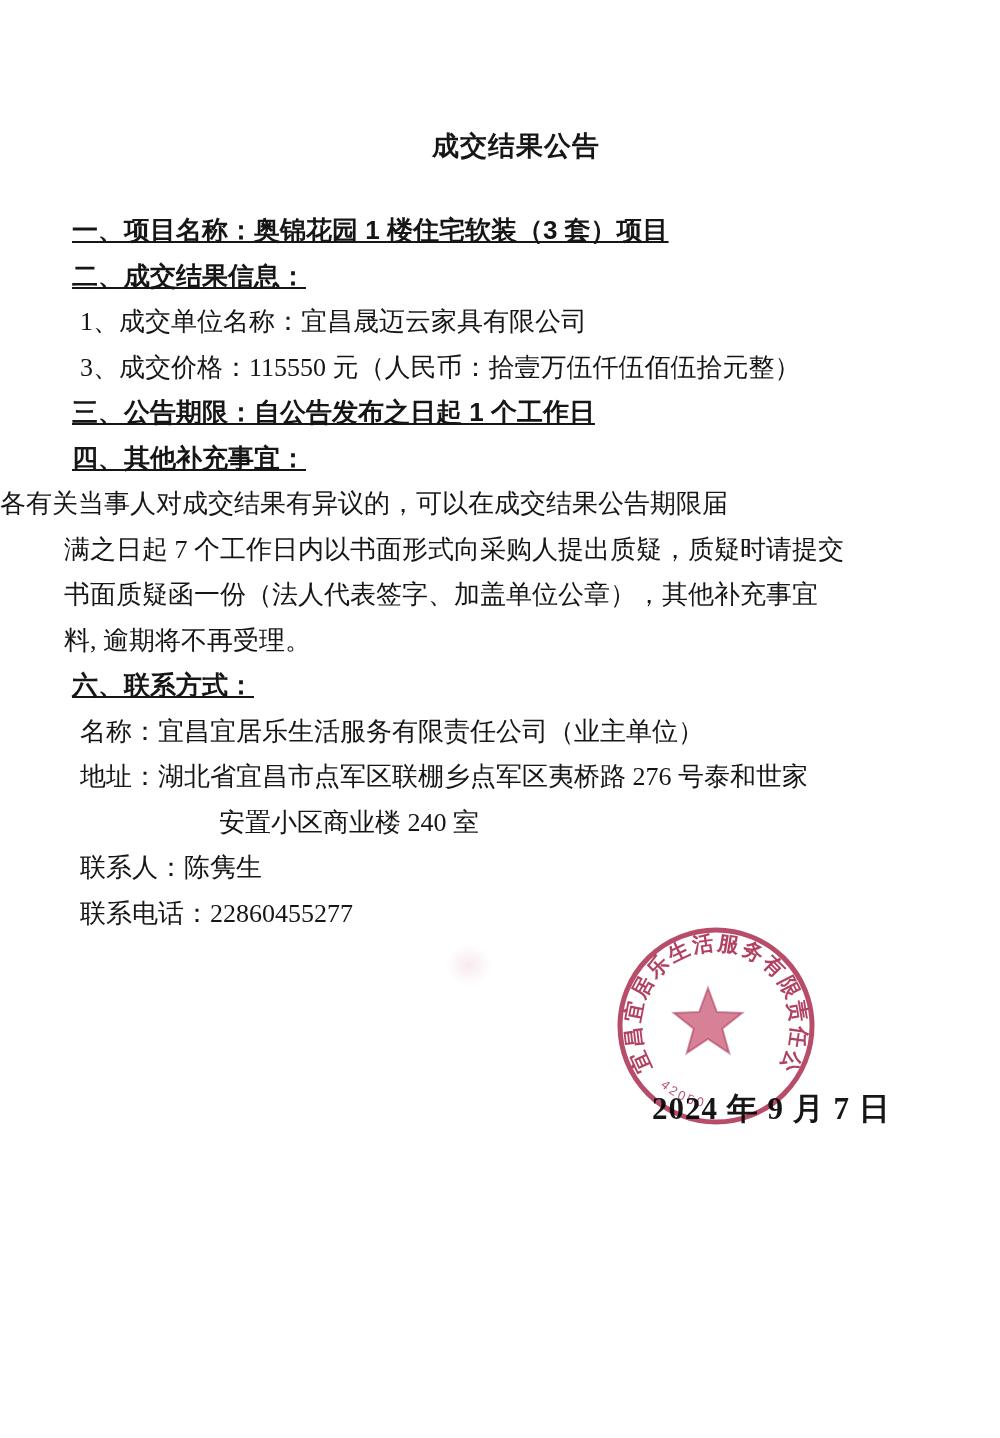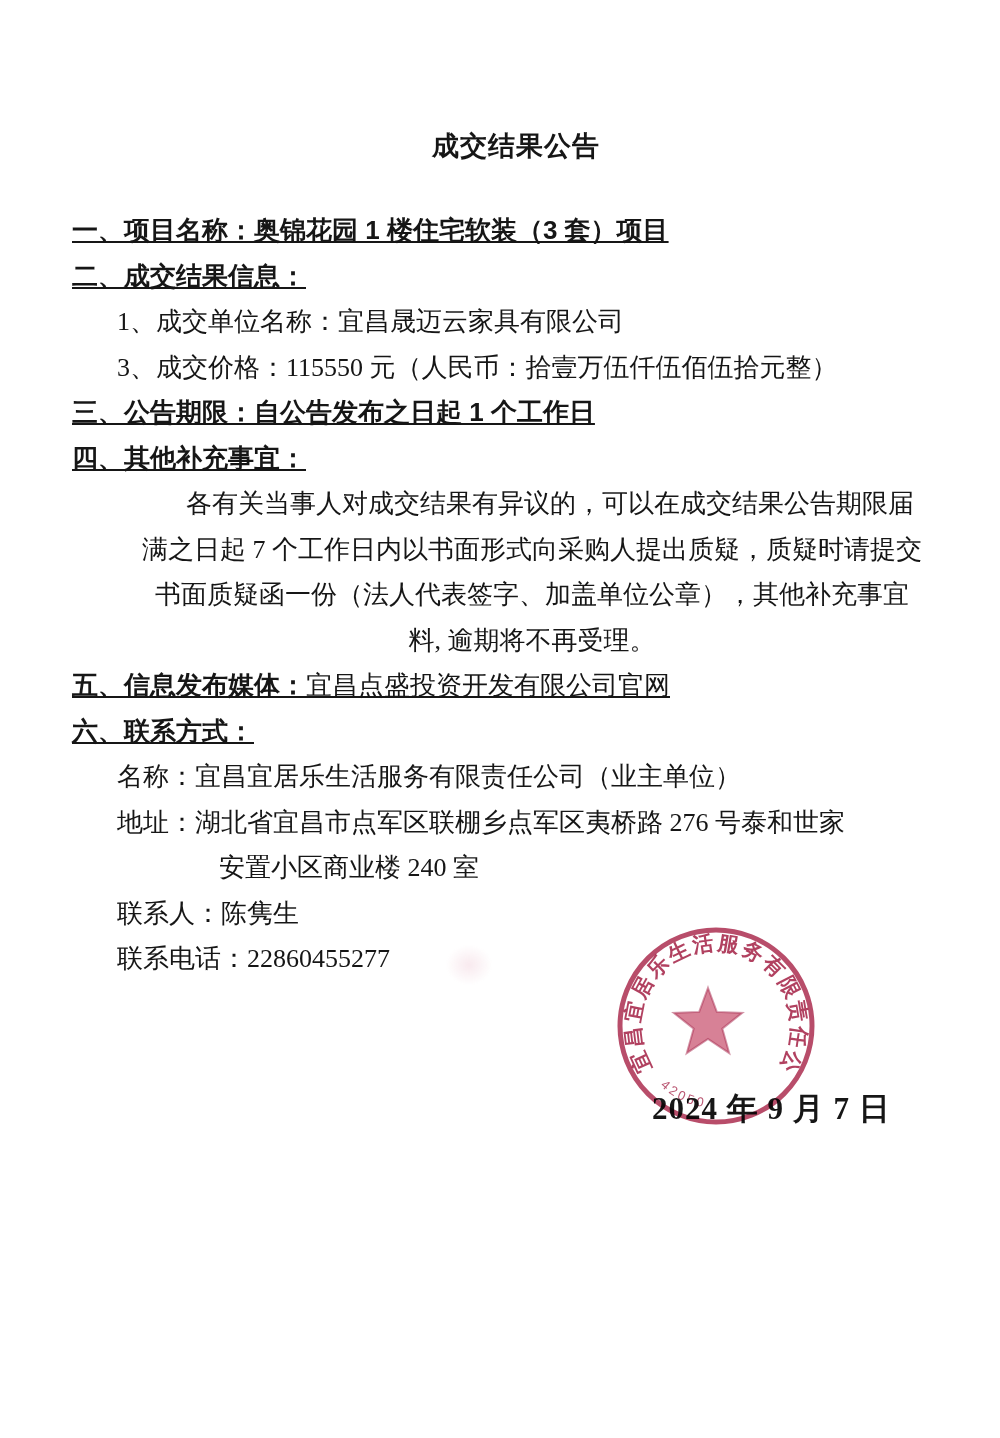--- a/index.html
+++ b/index.html
@@ -33,24 +33,24 @@
     line-height:45.5px;
     font-size:26px;
     white-space:nowrap;
   }
   .line .b {
     font-weight:700;
     font-family:"Liberation Sans","DejaVu Sans",sans-serif;
   }
   .line .r { font-weight:400; }
   .indent-section    { padding-left:72px;text-decoration:underline; }
-  .indent-item       { padding-left:117px; }
+  .indent-item       { padding-left:80px; }
   .indent-item-deep  { padding-left:219px; }
-  .indent-para-first { padding-left:186px; }
-  .indent-flush      { padding-left:64px;text-align:center; }
+  .indent-para-first { }
+  .indent-flush      { padding-left:64px; }
   .date {
     position:absolute;
     top:1088px; left:652px;
     font-size:31px;
     font-weight:600;
     letter-spacing:1px;
     z-index:2;
   }
   .stamp {
     position:absolute;
@@ -80,21 +80,20 @@
       <div class="line indent-section"><span class="b">一、项目名称：奥锦花园 1 楼住宅软装（3 套）项目</span></div>
       <div class="line indent-section"><span class="b">二、成交结果信息：</span></div>
       <div class="line indent-item"><span class="r">1、成交单位名称：宜昌晟迈云家具有限公司</span></div>
       <div class="line indent-item"><span class="r">3、成交价格：115550 元（人民币：拾壹万伍仟伍佰伍拾元整）</span></div>
       <div class="line indent-section"><span class="b">三、公告期限：自公告发布之日起 1 个工作日</span></div>
       <div class="line indent-section"><span class="b">四、其他补充事宜：</span></div>
       <div class="line indent-para-first"><span class="r">各有关当事人对成交结果有异议的，可以在成交结果公告期限届</span></div>
       <div class="line indent-flush"><span class="r">满之日起 7 个工作日内以书面形式向采购人提出质疑，质疑时请提交</span></div>
       <div class="line indent-flush"><span class="r">书面质疑函一份（法人代表签字、加盖单位公章），其他补充事宜</span></div>
       <div class="line indent-flush"><span class="r">料, 逾期将不再受理。</span></div>
-      <div class="line indent-section"><span class="b">五、信息发布媒体：</span><span class="r">宜昌点盛投资开发有限公司官网</span></div>
       <div class="line indent-section"><span class="b">六、联系方式：</span></div>
       <div class="line indent-item"><span class="r">名称：宜昌宜居乐生活服务有限责任公司（业主单位）</span></div>
       <div class="line indent-item"><span class="r">地址：湖北省宜昌市点军区联棚乡点军区夷桥路 276 号泰和世家</span></div>
       <div class="line indent-item-deep"><span class="r">安置小区商业楼 240 室</span></div>
       <div class="line indent-item"><span class="r">联系人：陈隽生</span></div>
       <div class="line indent-item"><span class="r">联系电话：22860455277</span></div>
     </div>
 
   <div class="smudge"></div>
 

